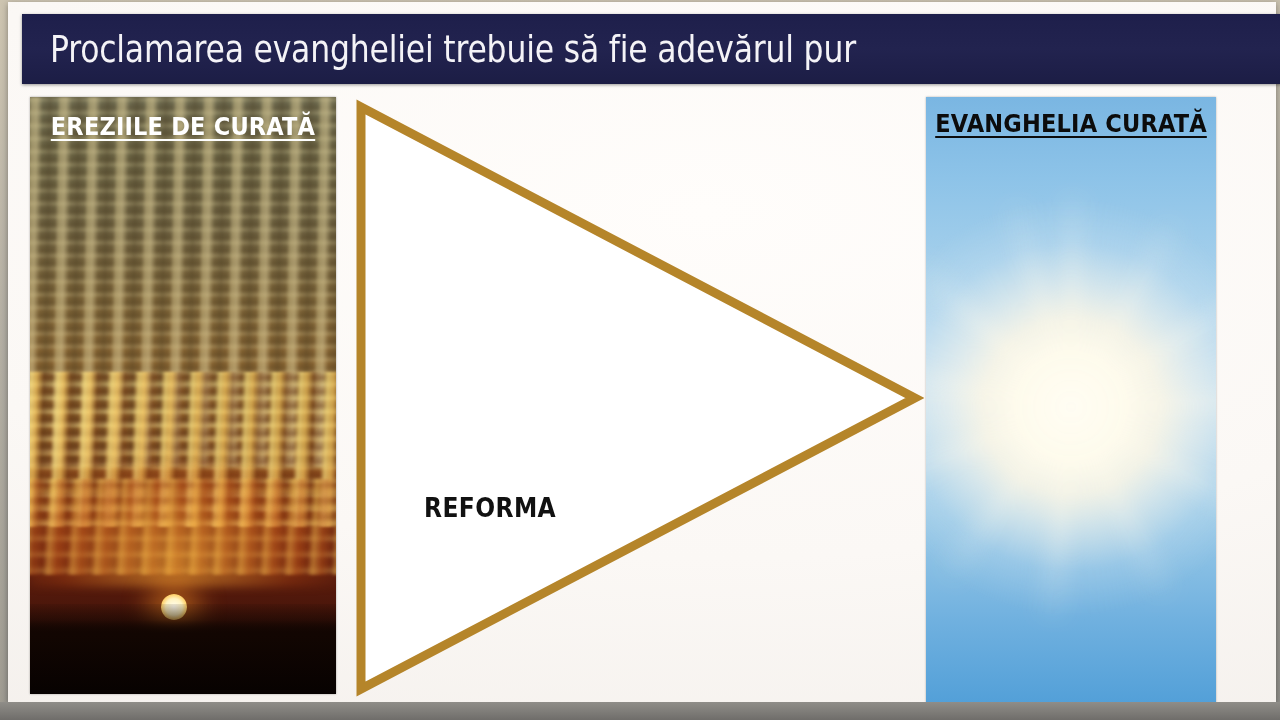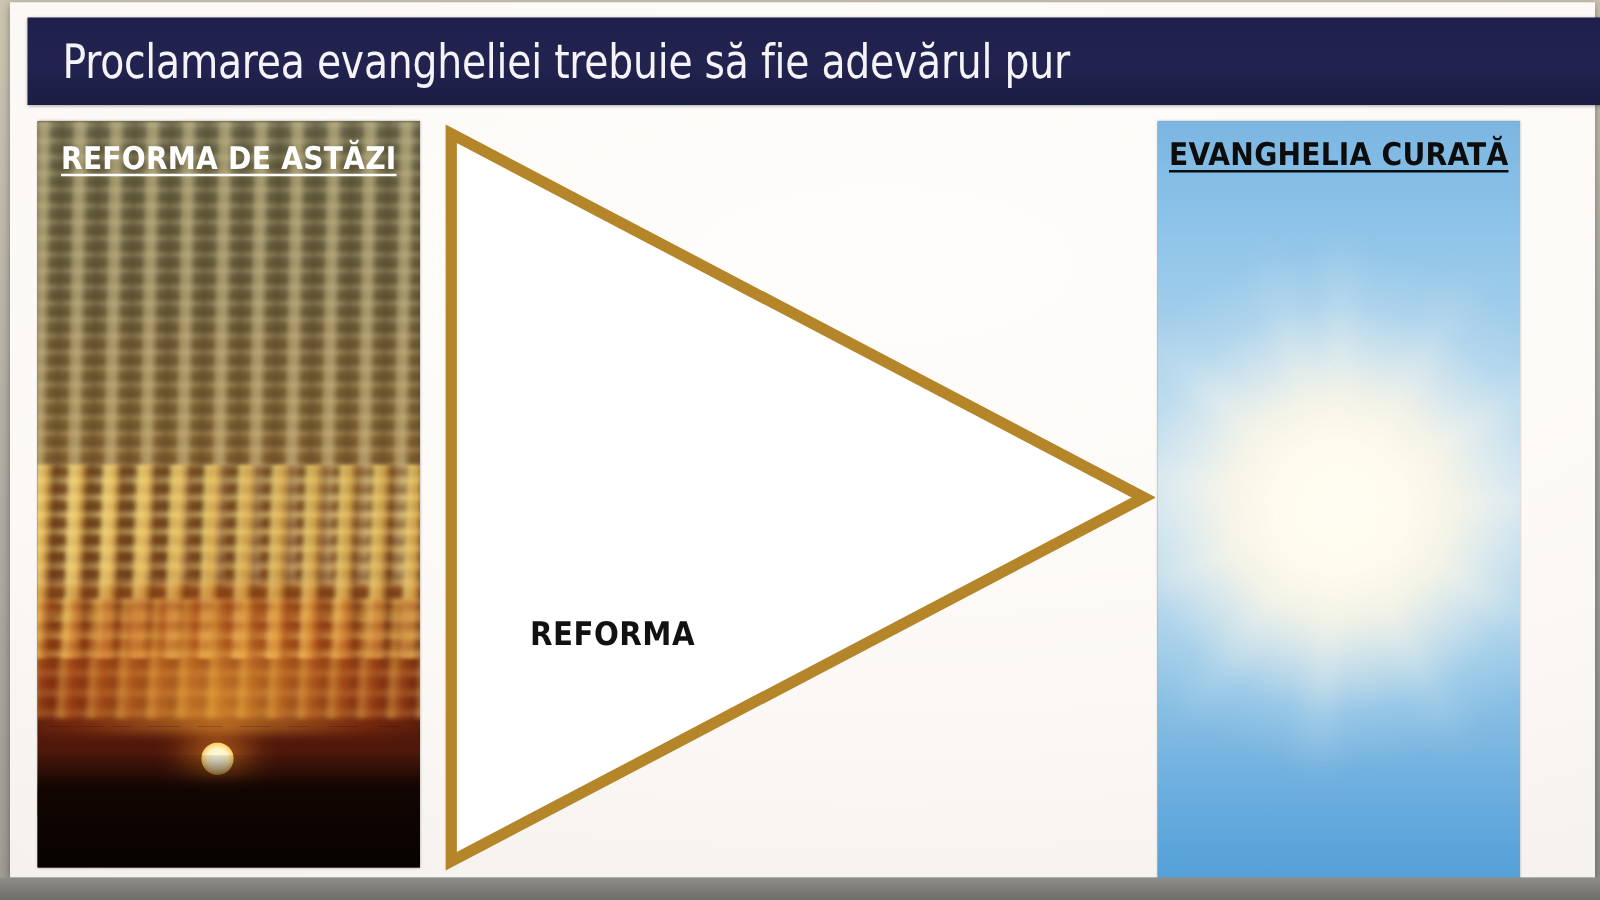--- a/index.html
+++ b/index.html
@@ -349,21 +349,21 @@
 
     <div class="left-photo">
       <div class="sky-base"></div>
       <div class="clouds-a"></div>
       <div class="clouds-b"></div>
       <div class="clouds-c"></div>
       <div class="glow-band"></div>
       <div class="sun-disc"></div>
       <div class="treeline"></div>
       <div class="horizon-dark"></div>
-      <div class="photo-caption">REFORMA DE ASTĂZI</div>
+      <div class="photo-caption">EREZIILE DE CURATĂ</div>
     </div>
 
     <div class="arrow-wrap">
       <svg viewBox="0 0 572 600" preserveAspectRatio="none" aria-hidden="true">
         <polygon points="9,9 563,300 9,591" fill="#ffffff" stroke="#b5852a" stroke-width="9" stroke-linejoin="miter"></polygon>
       </svg>
     </div>
     <div class="reforma-label">REFORMA</div>
 
     <div class="right-panel">

